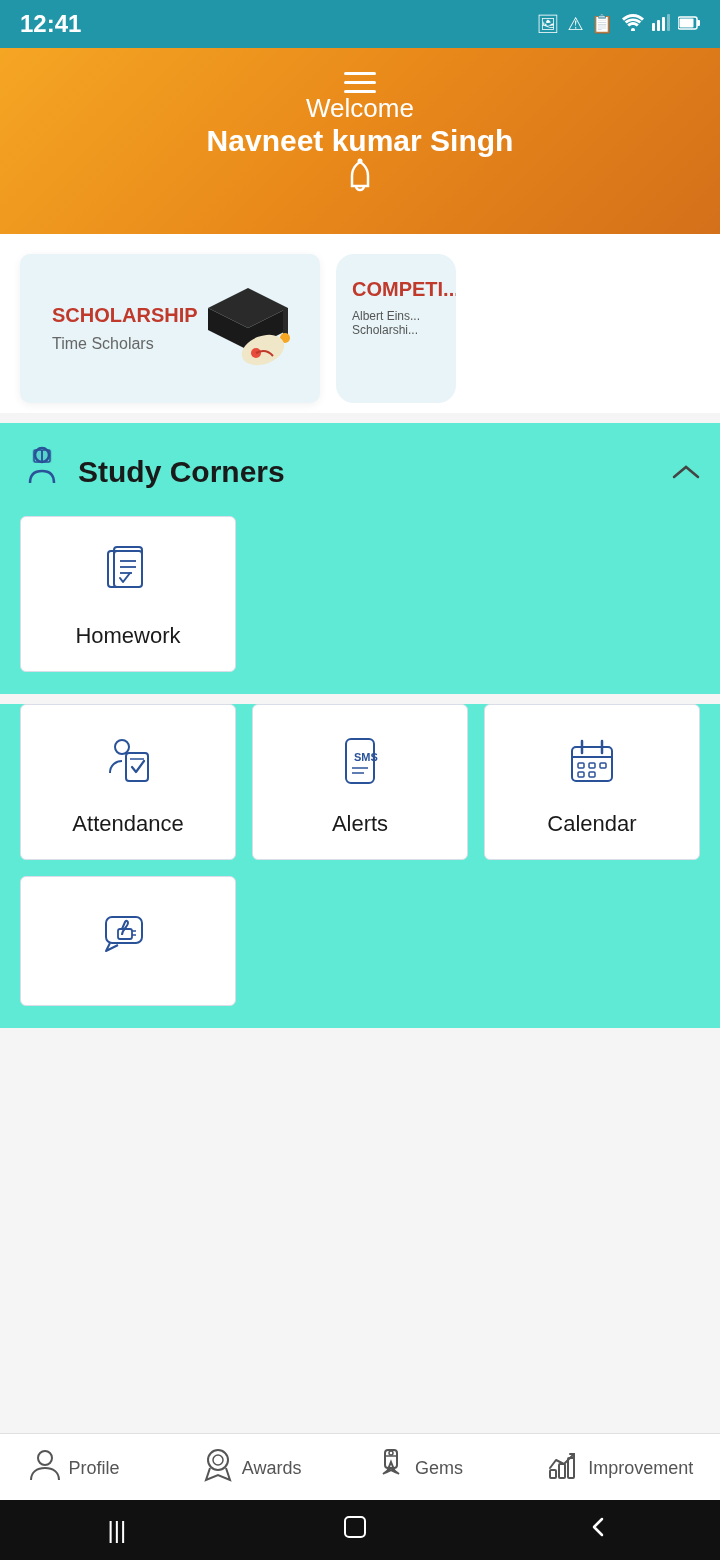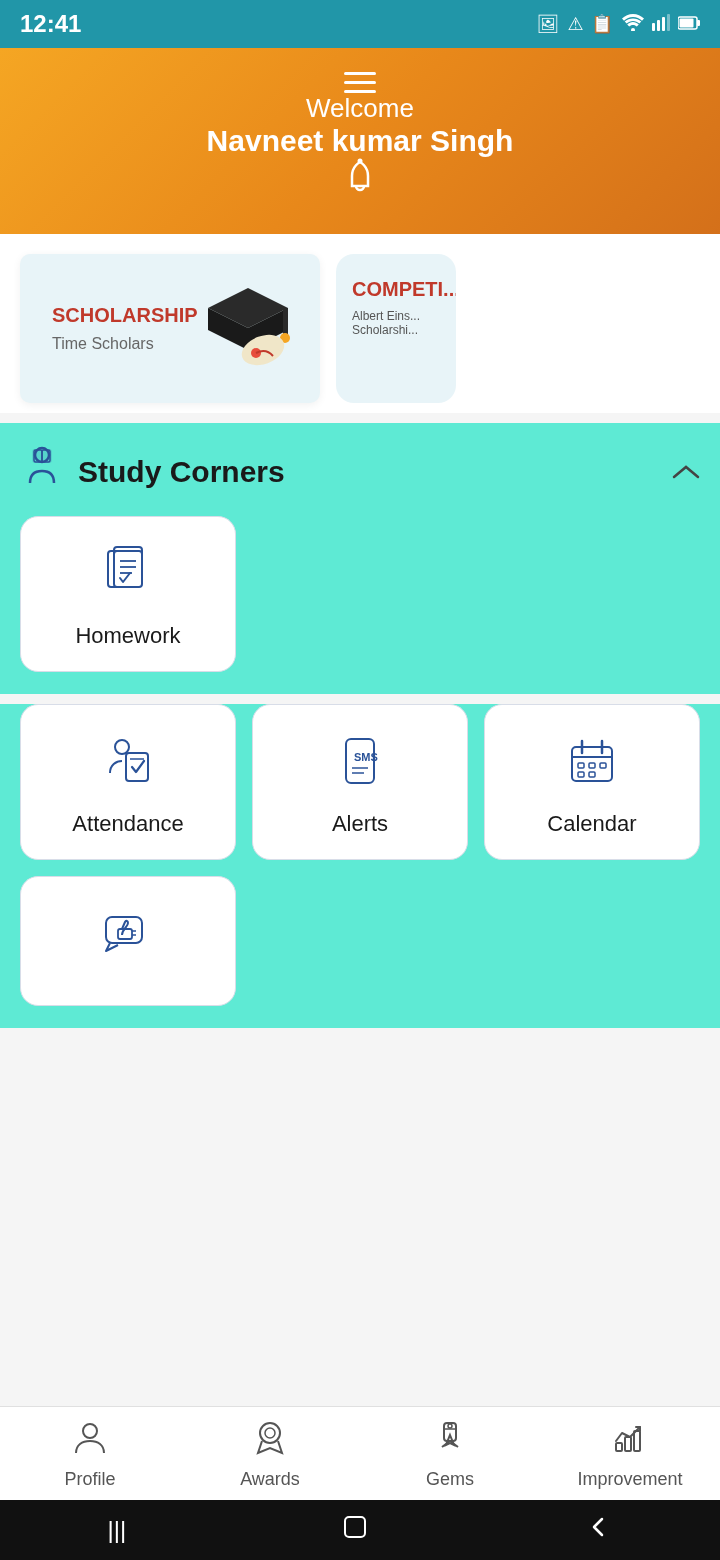--- a/index.html
+++ b/index.html
@@ -148,21 +148,21 @@
 
     
     .grid {
       display: grid;
       grid-template-columns: repeat(3, 1fr);
       gap: 16px;
       padding-bottom: 22px;
     }
     .grid-item {
       border: 1.5px solid #d8dde8;
-      border-radius: 18px;
+      border-radius: 6px;
       display: flex;
       flex-direction: column;
       align-items: center;
       justify-content: center;
       padding: 28px 10px 22px;
       cursor: pointer;
       background: white;
       gap: 14px;
     }
     .grid-item-icon {
@@ -186,21 +186,21 @@
       background: white;
       border-top: 1.5px solid #e0e0e0;
       display: flex;
       justify-content: space-around;
       align-items: center;
       padding: 12px 0 10px;
       z-index: 100;
     }
     .nav-item {
       display: flex;
-      flex-direction: column;
+      flex-direction: row;
       align-items: center;
       gap: 6px;
       cursor: pointer;
       min-width: 120px;
     }
     .nav-icon {
       font-size: 32px;
       color: #555;
     }
     .nav-label {

